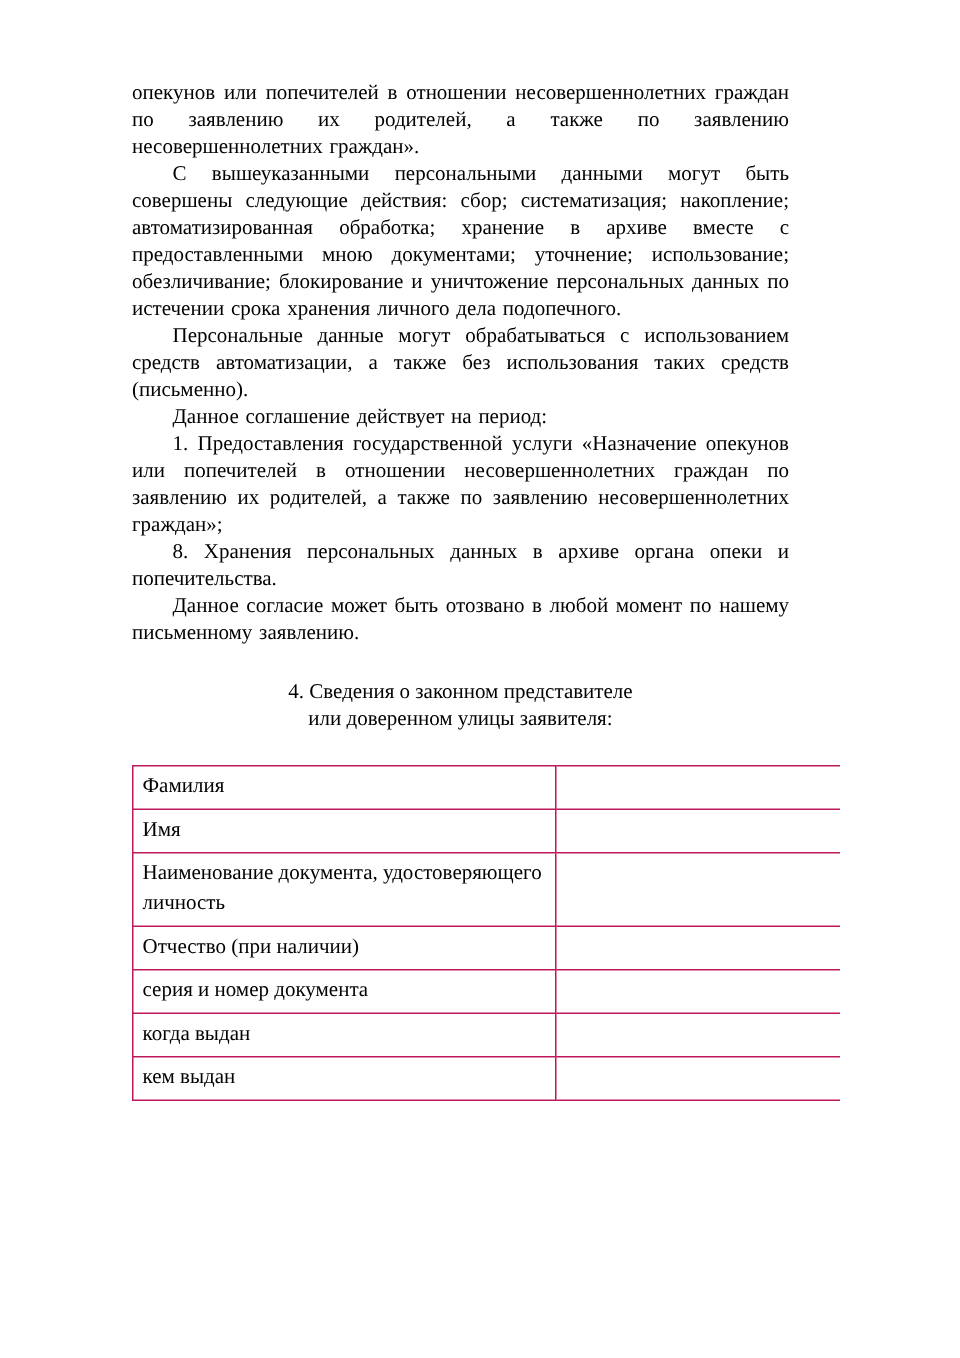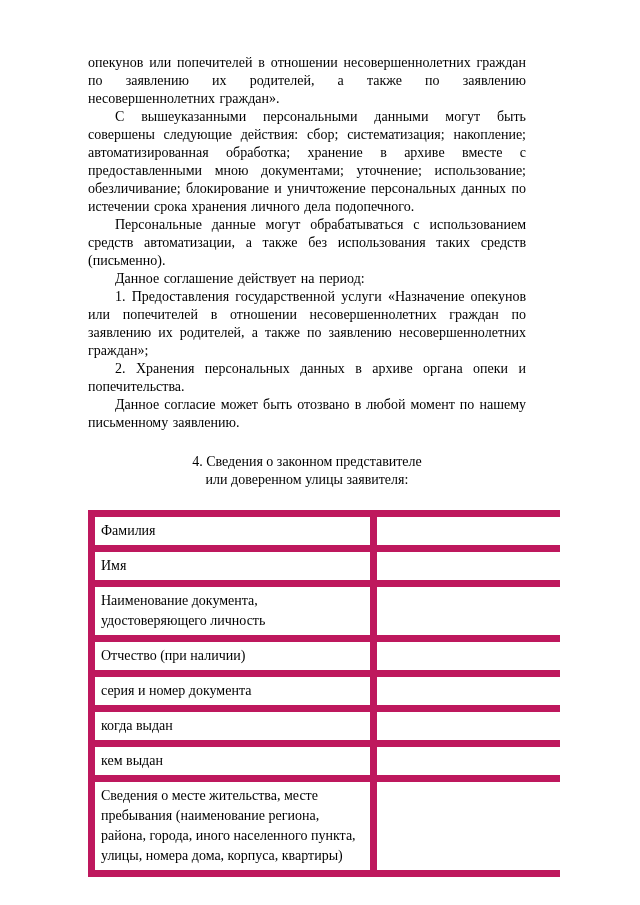--- a/index.html
+++ b/index.html
@@ -40,21 +40,21 @@
   }
   table.details {
     border-collapse: collapse;
     margin-top: 21px;
     width: 513px;
     table-layout: fixed;
   }
   table.details col.c1 { width: 282px; }
   table.details col.c2 { width: 231px; }
   table.details td {
-    border: 7px solid #be185d;
+    border: 1px solid #be185d;
     font-size: 14px;
     line-height: 20px;
     padding: 4px 6px;
     vertical-align: top;
     word-wrap: break-word;
   }
   tr.row-cut td {
     height: 150px;
   }
 </style>
@@ -62,21 +62,21 @@
 <body>
 
 <div class="page">
   <div class="content">
 
     <p class="para no-indent">опекунов или попечителей в отношении несовершеннолетних граждан по заявлению их родителей, а также по заявлению несовершеннолетних граждан».</p>
     <p class="para">С вышеуказанными персональными данными могут быть совершены следующие действия: сбор; систематизация; накопление; автоматизированная обработка; хранение в архиве вместе с предоставленными мною документами; уточнение; использование; обезличивание; блокирование и уничтожение персональных данных по истечении срока хранения личного дела подопечного.</p>
     <p class="para">Персональные данные могут обрабатываться с использованием средств автоматизации, а также без использования таких средств (письменно).</p>
     <p class="para">Данное соглашение действует на период:</p>
     <p class="para">1. Предоставления государственной услуги «Назначение опекунов или попечителей в отношении несовершеннолетних граждан по заявлению их родителей, а также по заявлению несовершеннолетних граждан»;</p>
-    <p class="para">2. Хранения персональных данных в архиве органа опеки и попечительства.</p>
+    <p class="para">8. Хранения персональных данных в архиве органа опеки и попечительства.</p>
     <p class="para">Данное согласие может быть отозвано в любой момент по нашему письменному заявлению.</p>
 
     <div class="heading">
       <div>4. Сведения о законном представителе</div>
       <div>или доверенном улицы заявителя:</div>
     </div>
 
     <table class="details">
       <colgroup>
           <col class="c1">
@@ -104,21 +104,17 @@
           <td></td>
         </tr>
         <tr>
           <td>когда выдан</td>
           <td></td>
         </tr>
         <tr>
           <td>кем выдан</td>
           <td></td>
         </tr>
-        <tr>
-          <td>Сведения о месте жительства, месте пребывания (наименование региона, района, города, иного населенного пункта, улицы, номера дома, корпуса, квартиры)</td>
-          <td></td>
-        </tr>
       </tbody>
     </table>
 
   </div>
 </div>
 
 </body></html>

